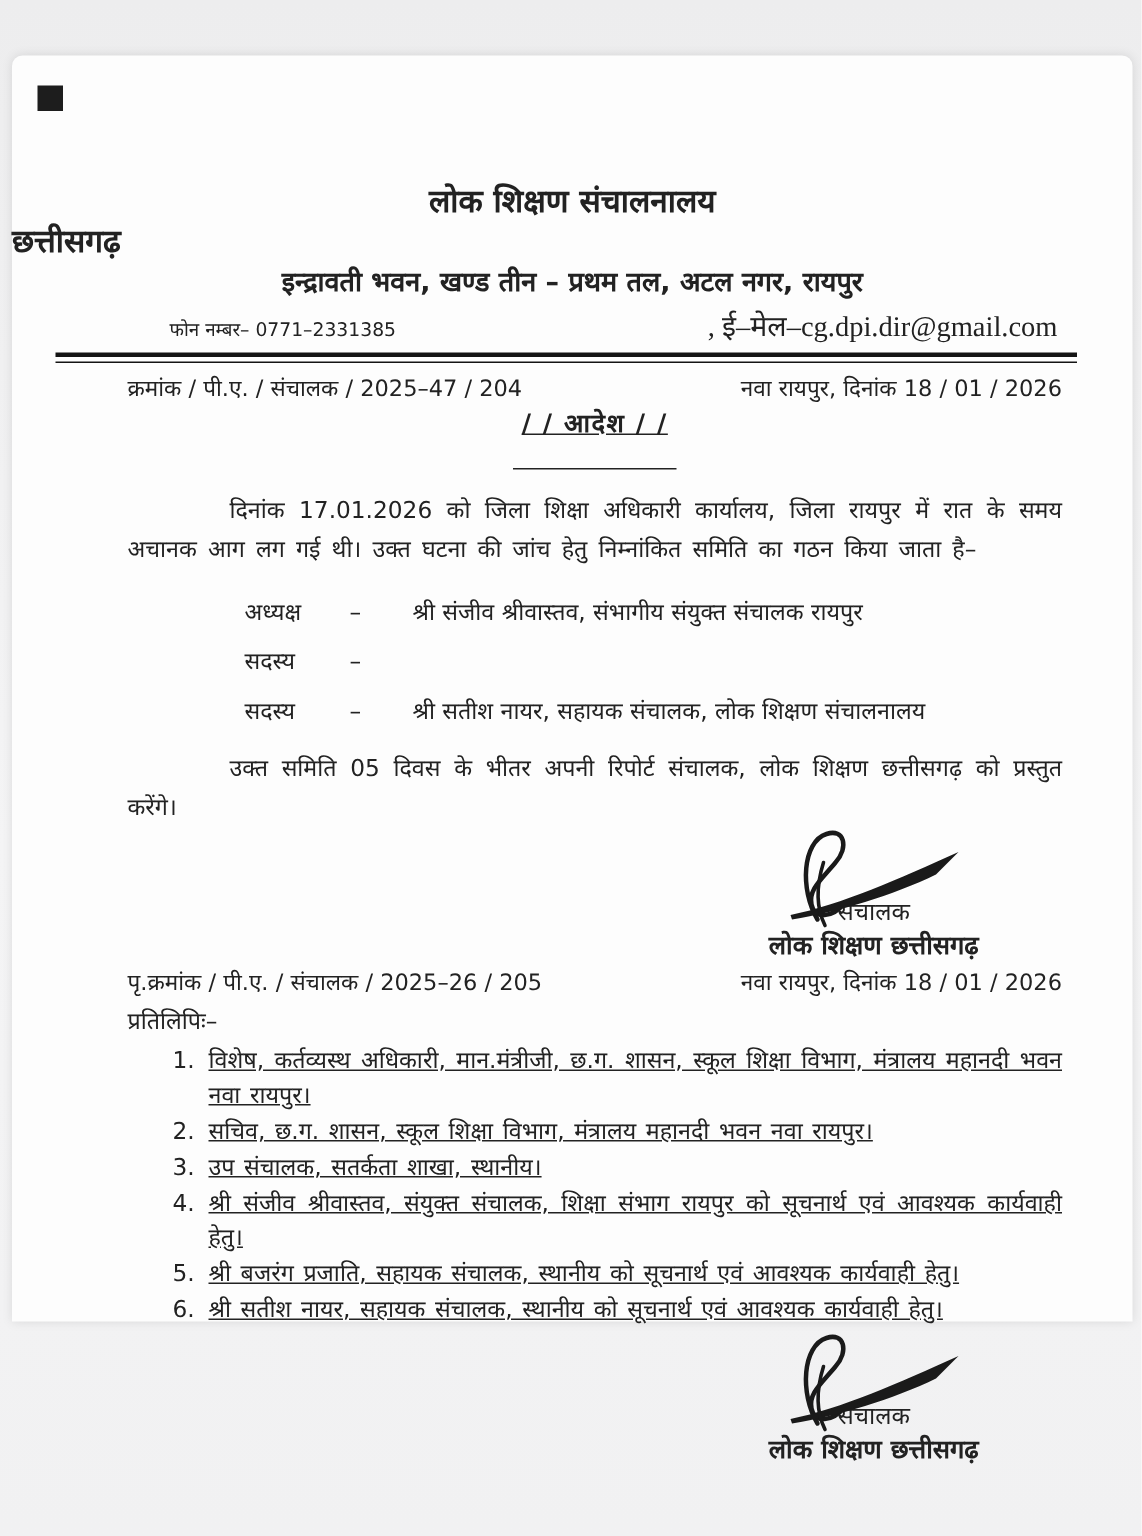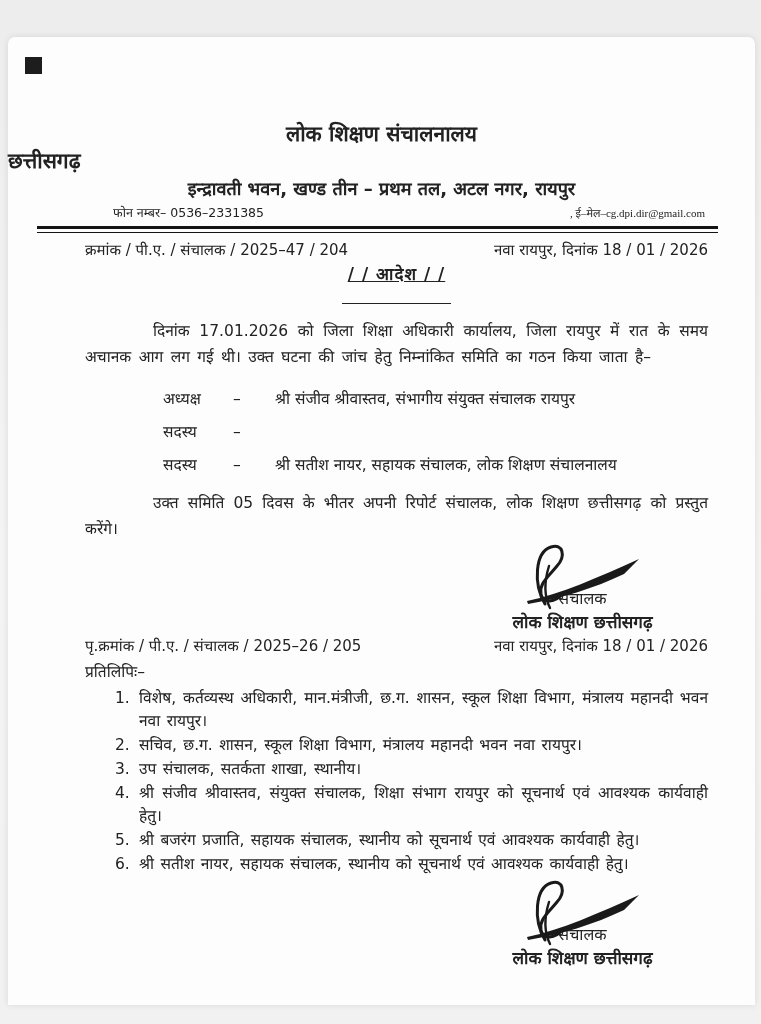--- a/index.html
+++ b/index.html
@@ -3,32 +3,32 @@
 <meta charset="utf-8">
 <style>
   html,body{margin:0;padding:0;}
   body{
     width:761px;height:1024px;position:relative;overflow:hidden;
     background:linear-gradient(180deg,#ededee 0%,#f4f4f5 55%,#f1f1f2 100%);
     font-family:"DejaVu Sans",sans-serif;color:#222;
     -webkit-font-smoothing:antialiased;
   }
   .page{
-    position:absolute;left:8px;top:37px;width:747px;height:968px;
+    position:absolute;left:8px;top:37px;width:747px;height:844px;
     background:#fdfdfd;border-radius:7px 7px 0 0;
     box-shadow:0 0 7px rgba(0,0,0,.10);
   }
   .artifact{position:absolute;left:17px;top:20px;width:17px;height:17px;background:#1d1d1d;}
   .doc-title{margin-top:84px;text-align:center;font-size:21px;font-weight:bold;line-height:27px;}
   .doc-subtitle{font-size:21px;font-weight:bold;line-height:27px;}
   .doc-address{text-align:center;font-size:18px;font-weight:bold;line-height:24px;margin-top:2px;}
   .contact-row{display:flex;justify-content:space-between;align-items:baseline;
     padding:0 50px 0 105px;margin-top:3px;}
   .phone{font-size:12.5px;}
-  .email{font-size:11px;font-family:"Liberation Serif","DejaVu Serif",serif;}
+  .email{font-size:19px;font-family:"Liberation Serif","DejaVu Serif",serif;}
   .rule{margin:5px 37px 0 29px;height:2.5px;border-top:3.5px solid #141414;border-bottom:1.8px solid #141414;}
   .content{padding:0 47px 0 77px;}
   .ref-row{display:flex;justify-content:space-between;font-size:15px;line-height:21px;margin-top:7px;}
   .ref-row.second{margin-top:2px;}
   .order-heading{text-align:center;margin-top:2px;}
   .order-heading span{display:inline-block;font-size:17px;font-weight:bold;line-height:22px;
     border-bottom:1.6px solid #222;padding:0 6px 18px 6px;letter-spacing:1px;text-decoration:underline;}
   .para{font-size:15.5px;line-height:26px;text-align:justify;word-spacing:2.5px;margin-top:14px;}
   .para.indent{text-indent:68px;}
   .committee{margin:13px 0 0 78px;font-size:15.5px;}
@@ -38,35 +38,35 @@
   .c-name{flex:1;}
   .para2{margin-top:8px;}
   .sig-block{width:235px;margin:6px 8px 0 auto;text-align:center;position:relative;padding-top:40px;}
   .sig-scribble{position:absolute;left:38px;top:-8px;width:150px;height:70px;z-index:2;}
   .sig-designation{font-size:16px;line-height:22px;position:relative;z-index:1;}
   .sig-org{font-size:17px;font-weight:bold;line-height:24px;}
   .copies-label{font-size:15.5px;line-height:21px;margin-top:5px;}
   .copies{margin-top:4px;font-size:15.5px;}
   .copy-item{display:flex;line-height:23px;margin-top:1px;}
   .copy-num{width:24px;margin-left:30px;flex:none;}
-  .copy-text{flex:1;text-align:justify;word-spacing:1.5px;}
+  .copy-text{flex:1;text-align:justify;word-spacing:1.5px;text-decoration:underline;}
   .sig-block.bottom{margin-top:8px;}
 </style>
 </head>
 <body>
 
 <div class="page">
   <div class="artifact"></div>
 
   <div class="doc-title">लोक शिक्षण संचालनालय</div>
   <div class="doc-subtitle">छत्तीसगढ़</div>
   <div class="doc-address">इन्द्रावती भवन, खण्ड तीन – प्रथम तल, अटल नगर, रायपुर</div>
 
   <div class="contact-row">
-    <span class="phone">फोन नम्बर– 0536–2331385</span>
+    <span class="phone">फोन नम्बर– 0771–2331385</span>
     <span class="email">, ई–मेल–cg.dpi.dir@gmail.com</span>
   </div>
 
   <div class="rule"></div>
 
   <div class="content">
 
     <div class="ref-row">
       <span>क्रमांक / पी.ए. / संचालक / 2025–47 / 204</span>
       <span>नवा रायपुर, दिनांक 18 / 01 / 2026</span>

